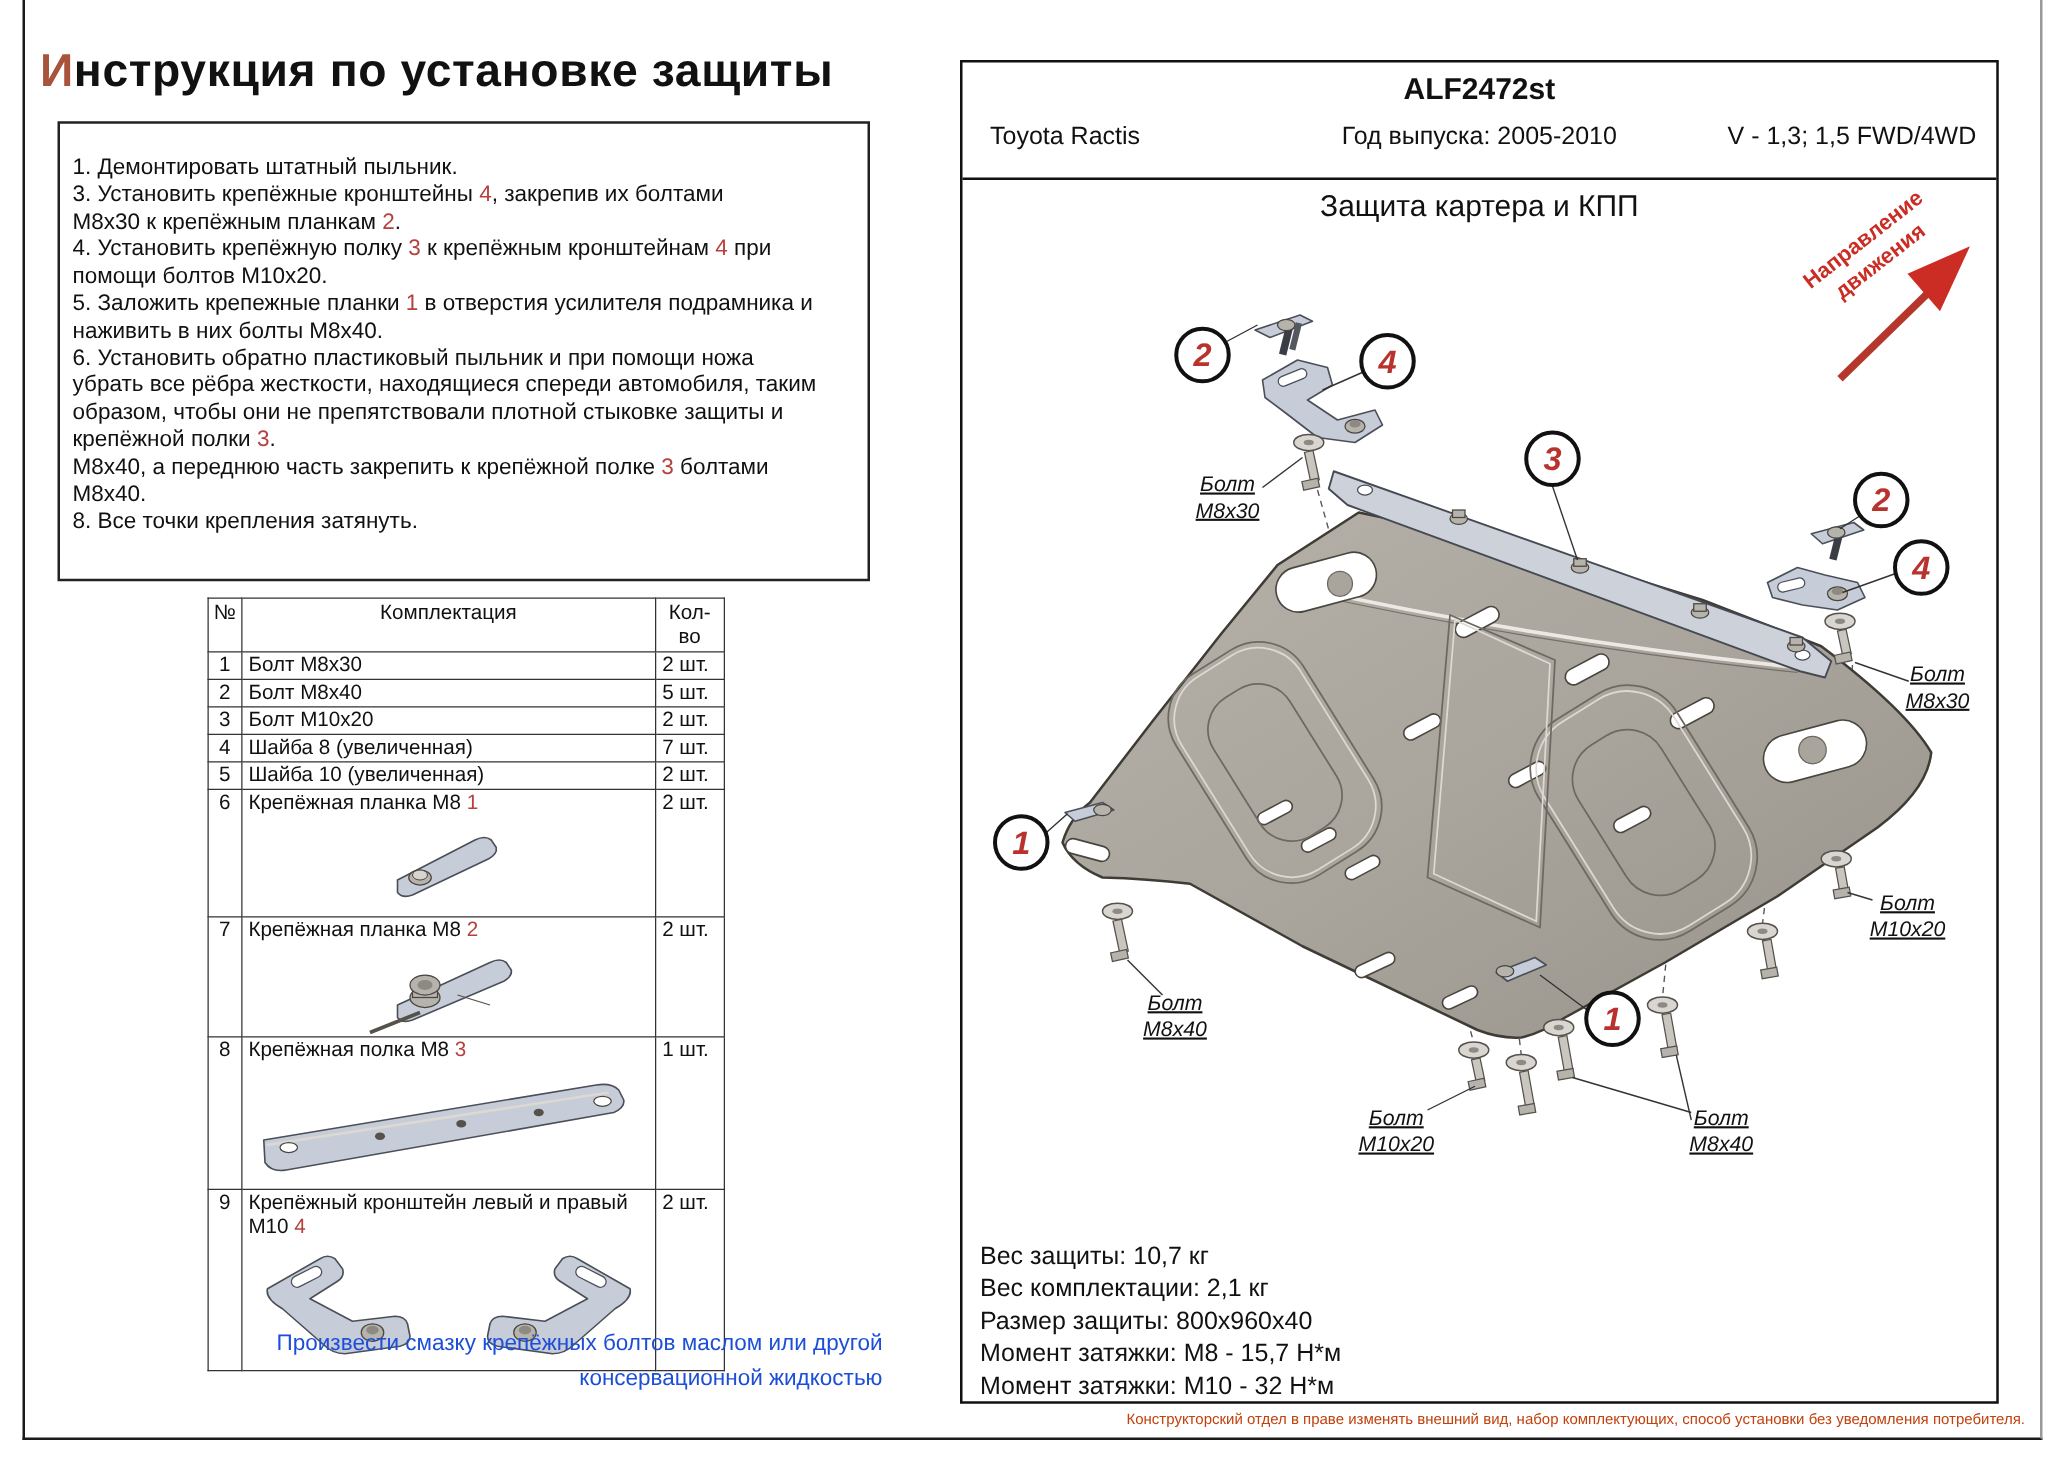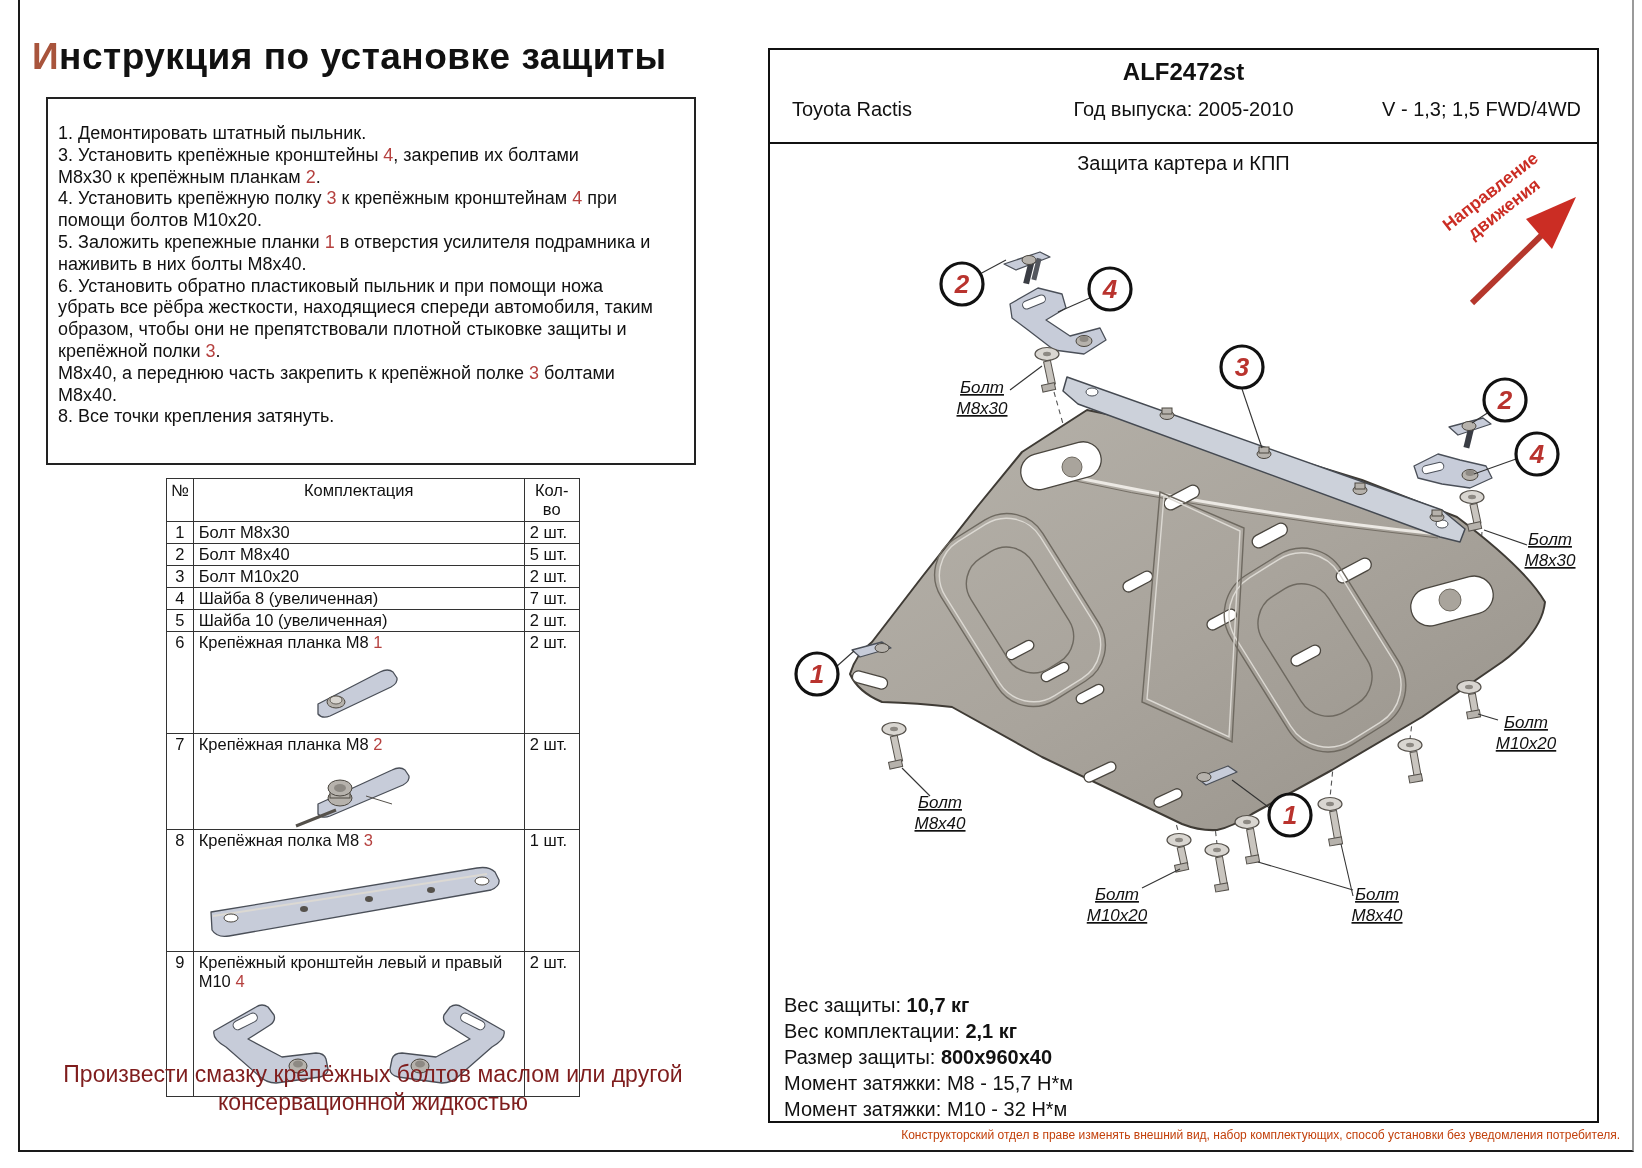--- a/index.html
+++ b/index.html
@@ -17,33 +17,33 @@
   .instr-box{left:46px;top:97px;width:650px;height:368px;border:2px solid #222;box-sizing:border-box;padding:24px 10px;}
   .instr-line{font-size:18px;line-height:21.8px;white-space:nowrap;}
   .rn{color:#b5413f;}
   
   .parts{left:166px;top:478px;border-collapse:collapse;table-layout:fixed;}
   .parts th,.parts td{border:1px solid #333;font-size:16.5px;padding:1px 5px;vertical-align:top;overflow:hidden;}
   .parts th{font-weight:normal;text-align:center;padding:2px 4px;}
   .parts td.c{text-align:center;}
   .parts .imgwrap{display:block;margin:4px auto 0 auto;}
   
-  .lube-note{left:40px;top:1060px;width:666px;text-align:center;color:#7f1d1d;font-size:23px;line-height:28px;}
+  .lube-note{left:40px;top:1060px;width:666px;text-align:right;color:#1d4ed8;font-size:18px;line-height:28px;}
   
   .draw-box{left:768px;top:48px;width:831px;height:1075px;border:2px solid #111;box-sizing:border-box;}
   .hdr-part{position:absolute;left:0;top:8px;width:100%;text-align:center;font-size:24px;font-weight:bold;}
   .hdr-row{position:absolute;left:0;top:48px;width:100%;font-size:20px;}
   .hdr-car{position:absolute;left:22px;top:0;}
   .hdr-year{position:absolute;left:0;top:0;width:100%;text-align:center;}
   .hdr-engine{position:absolute;right:16px;top:0;}
   .hdr-divider{position:absolute;left:0;top:92px;width:100%;border-top:2px solid #111;}
-  .draw-subtitle{position:absolute;left:0;top:102px;width:100%;text-align:center;font-size:20px;}
+  .draw-subtitle{position:absolute;left:0;top:102px;width:100%;text-align:center;font-size:24px;}
   .dir-label{position:absolute;left:632px;top:128px;width:190px;text-align:center;color:#cb2d24;font-size:17.5px;font-weight:bold;line-height:22px;transform:rotate(-38deg);}
   .specs{position:absolute;left:14px;top:942px;font-size:20px;line-height:26px;}
-  .specs b{font-weight:bold;}
+  .specs b{font-weight:normal;}
   
   .footer{left:0;top:1128px;width:1620px;text-align:right;color:#c2410c;font-size:12px;}
   
   svg{display:block;}
   .plate{fill:url(#plateGrad);stroke:#3f3b35;stroke-width:2;stroke-linejoin:round;}
   .hole{fill:#ffffff;stroke:#4a463f;stroke-width:1.3;}
   .groove{fill:none;stroke:#6e6960;stroke-width:1.4;}
   .grooveL{fill:none;stroke:#dcd9d3;stroke-width:1.4;}
   .steel{fill:#c7ccd9;stroke:#4a4f58;stroke-width:1.3;stroke-linejoin:round;}
   .steel2{fill:#ccd1da;stroke:#454a52;stroke-width:1.5;stroke-linejoin:round;}

